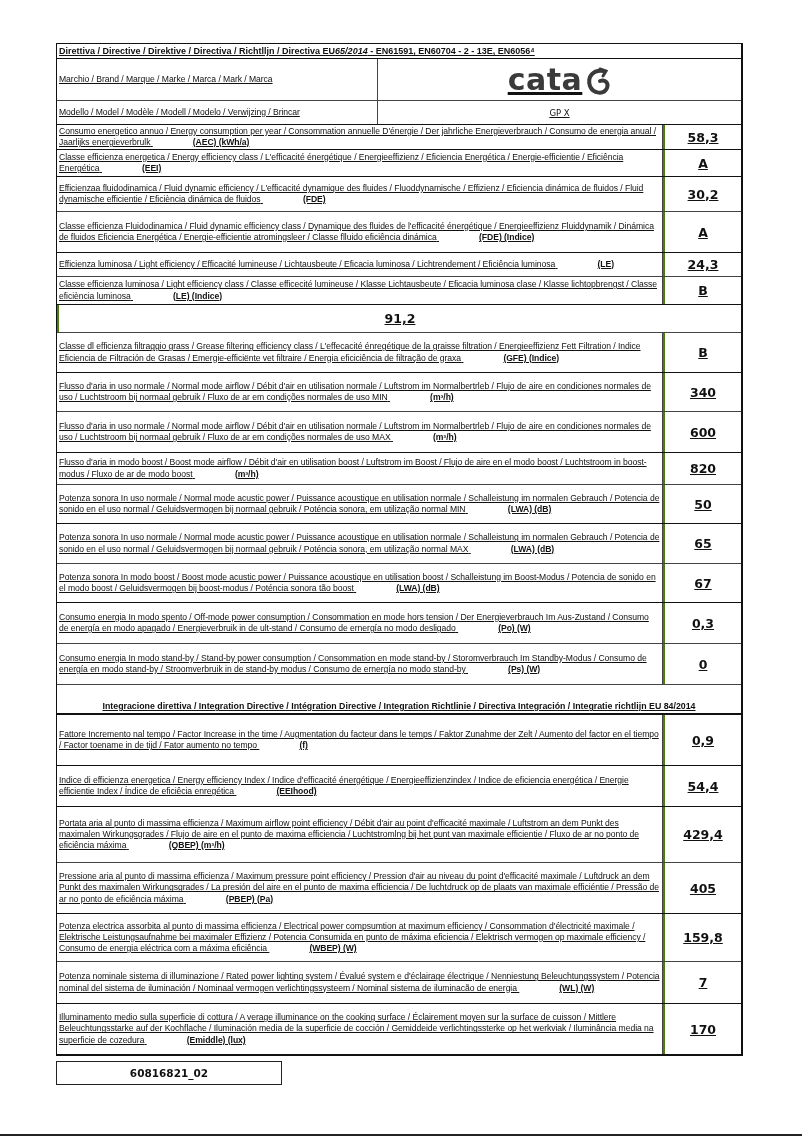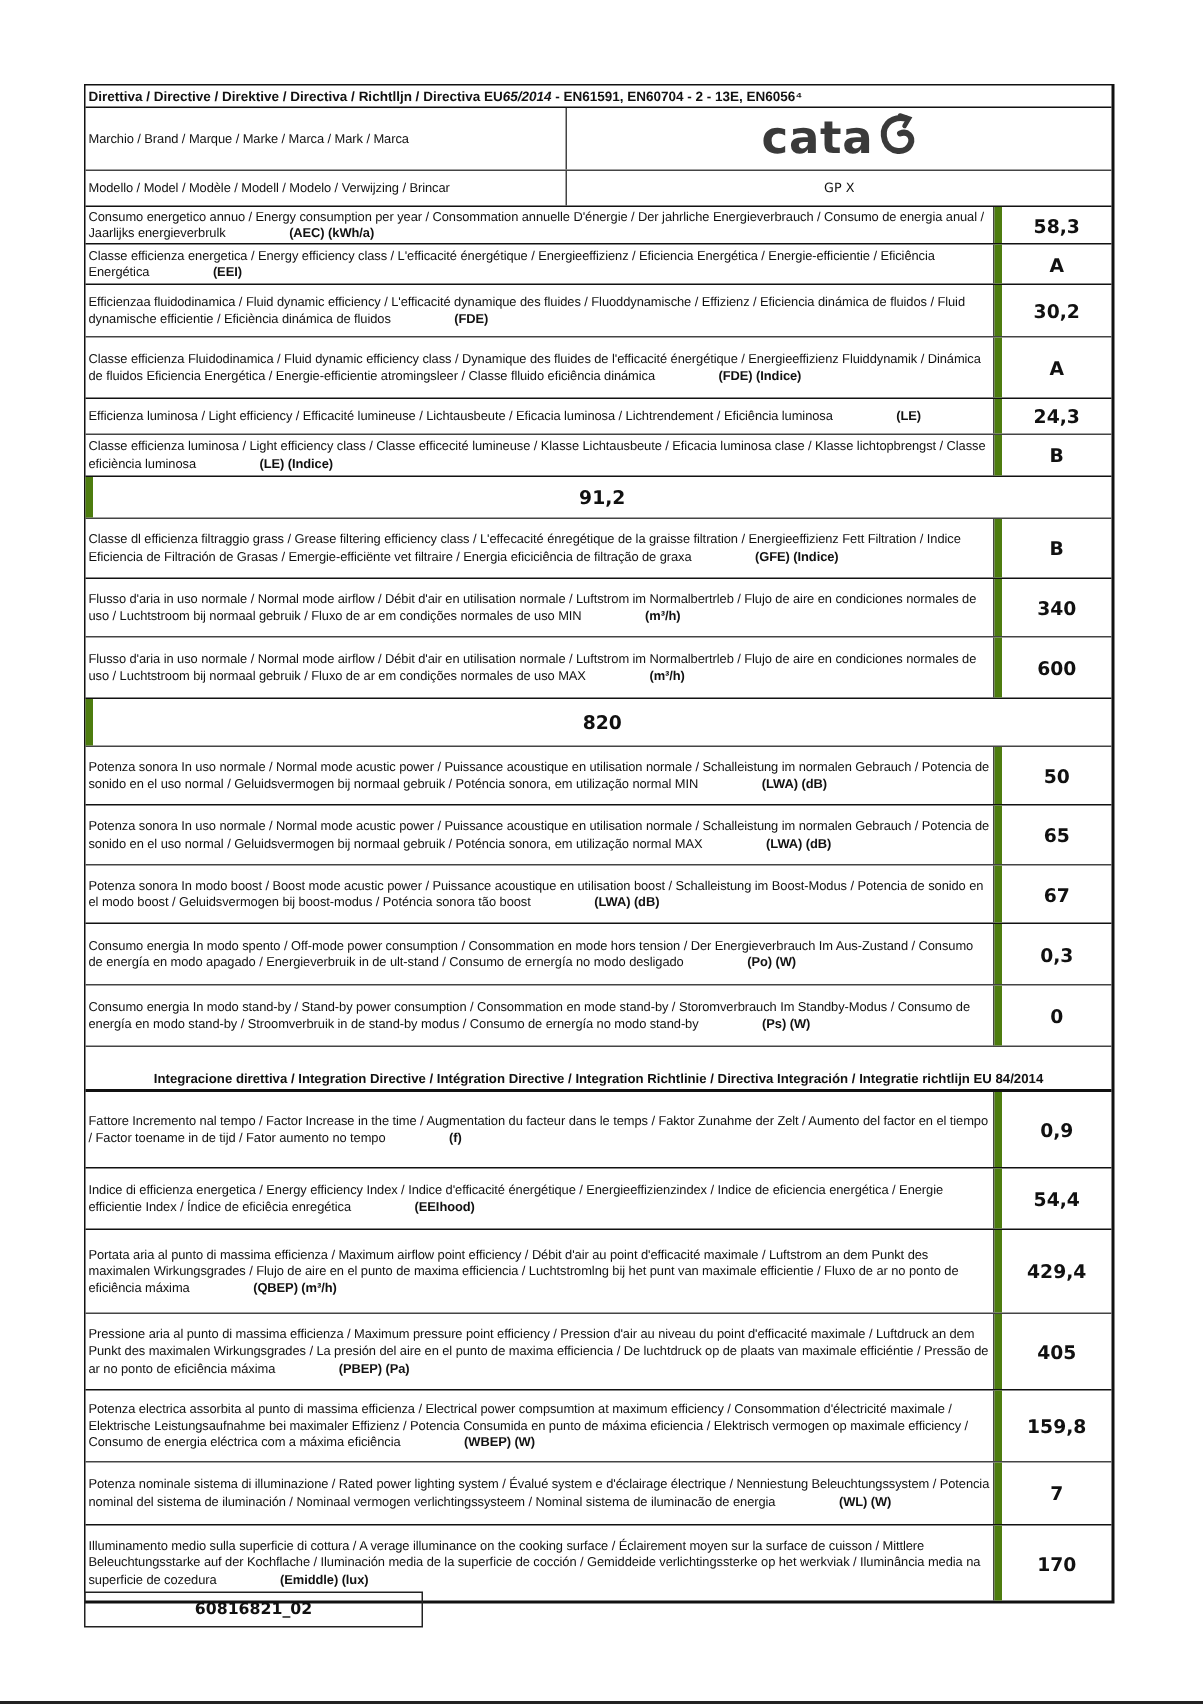--- a/index.html
+++ b/index.html
@@ -1,32 +1,32 @@
 <!DOCTYPE html>
 <html><head>
 <meta charset="utf-8">
 <style>
   * { box-sizing: border-box; margin: 0; padding: 0; }
   html, body { width: 802px; height: 1136px; background: #ffffff; overflow: hidden; }
   body { position: relative; font-family: "Liberation Sans", sans-serif; color: #111; }
-  .sheet { position: absolute; left: 56px; top: 56px; width: 687px; border: 1.5px solid #111; border-right: 2px solid #111; border-bottom: 2px solid #111; }
+  .sheet { position: absolute; left: 56px; top: 43px; width: 687px; border: 1.5px solid #111; border-right: 2px solid #111; border-bottom: 2px solid #111; text-decoration: underline; }
   .row { display: flex; width: 100%; border-bottom: 1px solid #444; }
   .row.thick { border-bottom: 1.5px solid #111; }
   .row:last-child { border-bottom: none; }
   .hdr { height: 15px; font-size: 9px; font-weight: bold; padding: 1px 2px; white-space: nowrap; overflow: hidden; line-height: 13px; border-bottom: 1.5px solid #111; }
   .hdr .ital { font-style: italic; }
   .lbl { flex: 0 0 606px; font-size: 8.6px; line-height: 11.3px; padding: 1px 2px; border-right: 1px solid #444; display: flex; flex-direction: column; justify-content: center; letter-spacing: -0.05px; }
   .lbl b { font-weight: bold; }
-  .val { flex: 1; display: flex; align-items: center; justify-content: center; font-weight: bold; font-size: 12.5px; font-family: "DejaVu Sans", sans-serif; border-left: 5px solid #4d7c0f; }
+  .val { flex: 1; display: flex; align-items: center; justify-content: center; font-weight: bold; font-size: 12.5px; font-family: "DejaVu Sans", sans-serif; border-left: 2px solid #4d7c0f; }
   .brandrow .lbl, .modelrow .lbl { flex: 0 0 321px; }
   .brandrow .val, .modelrow .val { border-left: none; }
   .brandrow { height: 42px; }
   .modelrow { height: 24px; }
   .modelrow .val { font-weight: normal; font-size: 8.5px; font-family: "DejaVu Sans", sans-serif; }
-  .logo { display: flex; align-items: flex-start; font-family: "DejaVu Sans", sans-serif; font-size: 30px; color: #3a3a3a; letter-spacing: 0.5px; font-weight: bold; }
+  .logo { display: flex; align-items: flex-end; font-family: "DejaVu Sans", sans-serif; font-size: 30px; color: #3a3a3a; letter-spacing: 0.5px; font-weight: bold; }
   .logo svg { margin-left: 3px; }
   .intg { height: 30px; font-size: 8.8px; font-weight: bold; display: flex; align-items: flex-end; justify-content: center; padding-bottom: 2px; white-space: nowrap; border-bottom: 2px solid #111; }
   .unit { padding-left: 40px; font-weight: bold; }
   .code { position: absolute; left: 56px; top: 1061px; width: 226px; height: 24px; border: 1.2px solid #222; font-family: "DejaVu Sans", sans-serif; font-weight: bold; font-size: 10.5px; display: flex; align-items: center; justify-content: center; }
   .bottom-line { position: absolute; left: 0; top: 1134px; width: 802px; height: 2px; background: #222; }
 </style>
 </head>
 <body>
 
 <div class="sheet">
@@ -104,20 +104,23 @@
         </div>
         <div class="val">340</div>
       </div>
       <div class="row thick" style="height: 41px;">
         <div class="lbl">
           <div><span>Flusso d'aria in uso normale / Normal mode airflow / Débit d'air en utilisation normale / Luftstrom im Normalbertrleb / Flujo de aire en condiciones normales de uso / Luchtstroom bij normaal gebruik / Fluxo de ar em condições normales de uso MAX</span> <b class="unit">(m³/h)</b></div>
         </div>
         <div class="val">600</div>
       </div>
       <div class="row" style="height: 32px;">
+        <div class="lbl">
+          <div><span>Flusso d'aria in modo boost / Boost mode airflow / Débit d'air en utilisation boost / Luftstrom im Boost / Flujo de aire en el modo boost / Luchtstroom in boost-modus / Fluxo de ar de modo boost</span> <b class="unit">(m³/h)</b></div>
+        </div>
         <div class="val">820</div>
       </div>
       <div class="row thick" style="height: 39px;">
         <div class="lbl">
           <div><span>Potenza sonora In uso normale / Normal mode acustic power / Puissance acoustique en utilisation normale / Schalleistung im normalen Gebrauch / Potencia de sonido en el uso normal / Geluidsvermogen bij normaal gebruik / Poténcia sonora, em utilização normal MIN</span> <b class="unit">(LWA) (dB)</b></div>
         </div>
         <div class="val">50</div>
       </div>
       <div class="row" style="height: 40px;">
         <div class="lbl">

